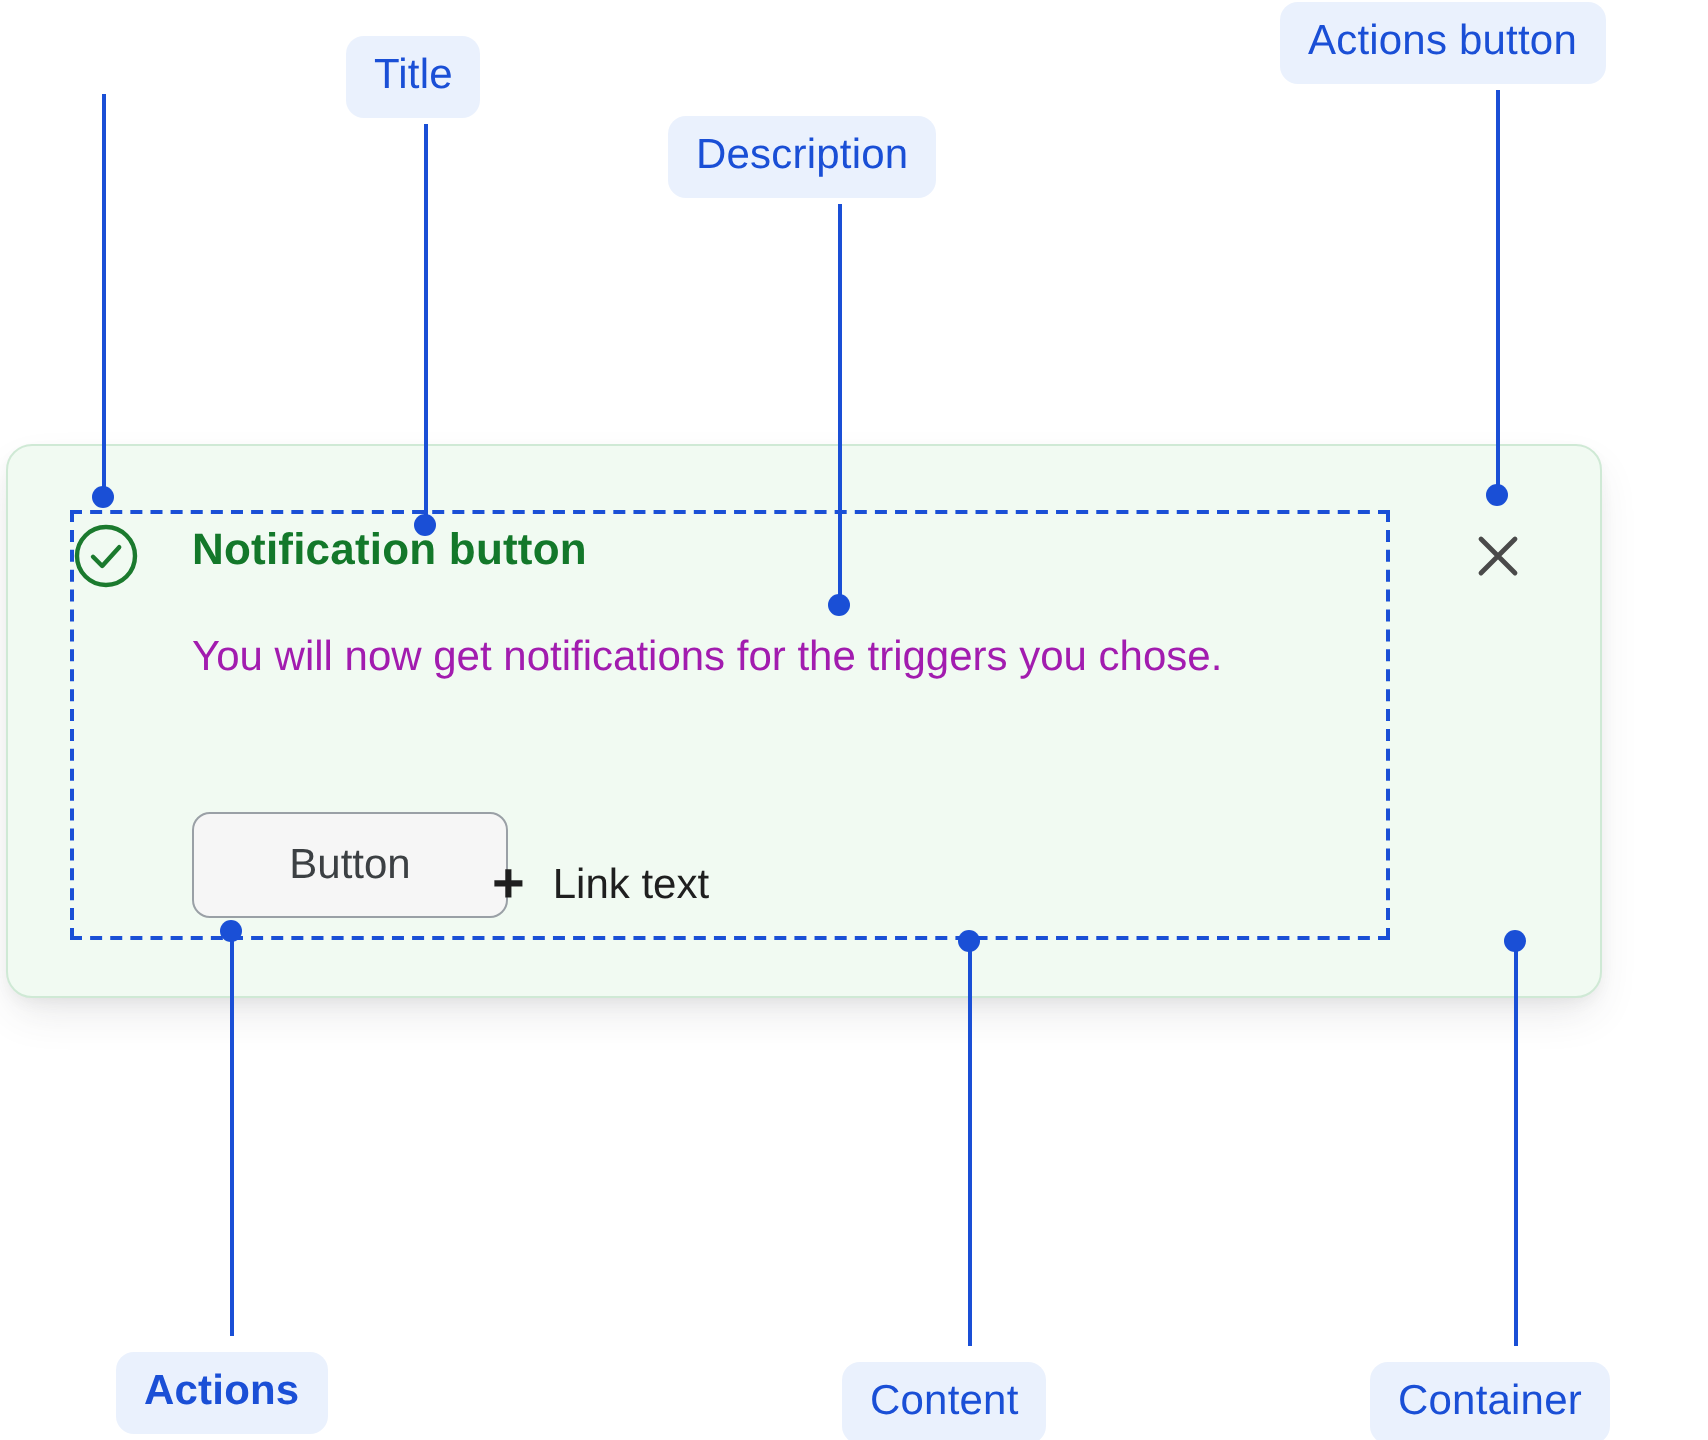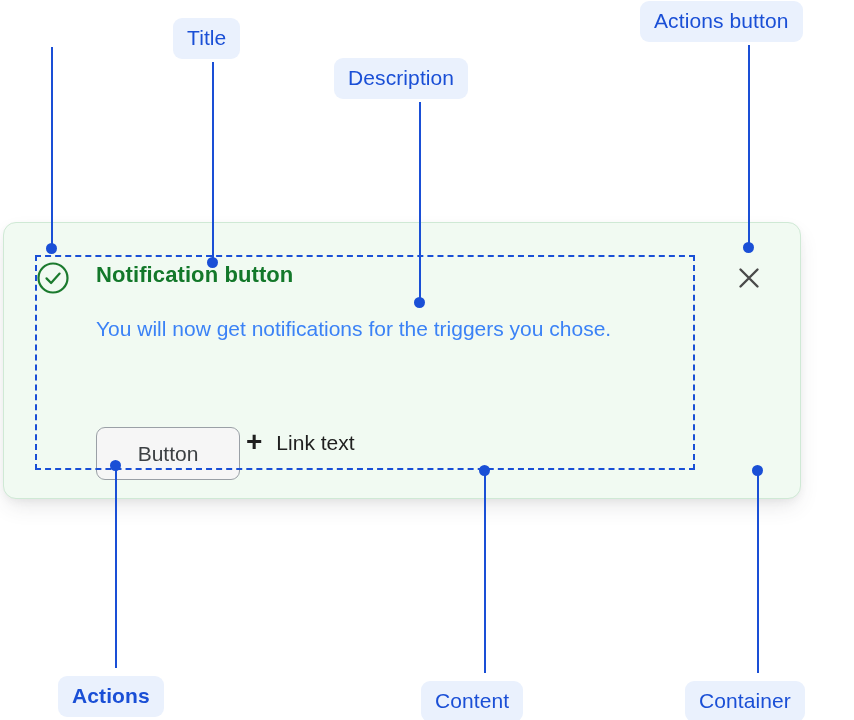--- a/index.html
+++ b/index.html
@@ -88,27 +88,27 @@
     letter-spacing: 0.1px;
     white-space: nowrap;
   }
   .notif-desc {
     position: absolute;
     left: 96px;
     top: 309px;
     width: 600px;
     font-size: 21px;
     line-height: 40px;
-    color: #3b82f6;
+    color: #a21caf;
   }
   .notif-button {
     position: absolute;
     left: 96px;
-    top: 427px;
-    width: 144px;
+    top: 406px;
+    width: 158px;
     height: 53px;
     background: #f6f6f6;
     border: 1.5px solid #9aa0a6;
     border-radius: 9px;
     font-family: "Liberation Sans", sans-serif;
     font-size: 21px;
     color: #3c4043;
     cursor: pointer;
     padding: 0;
   }

